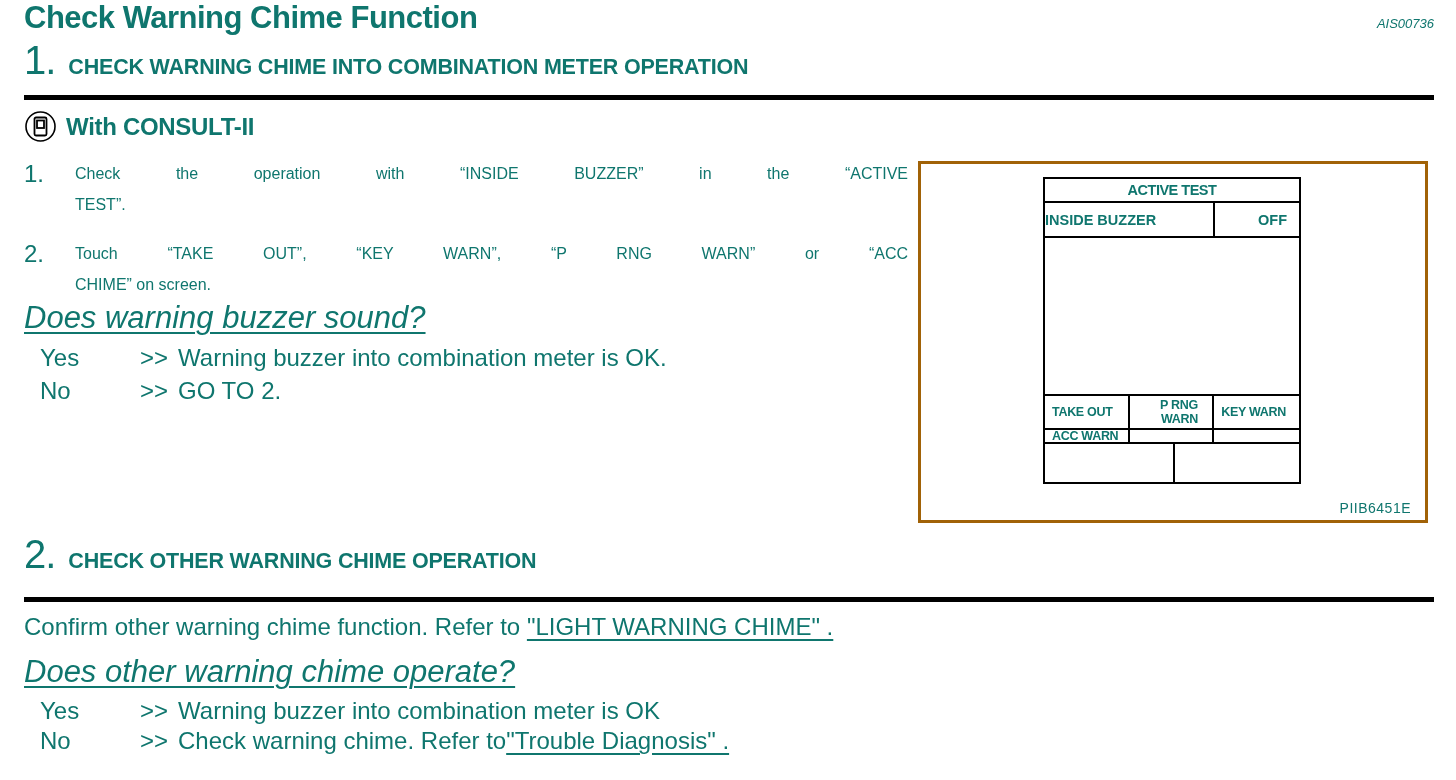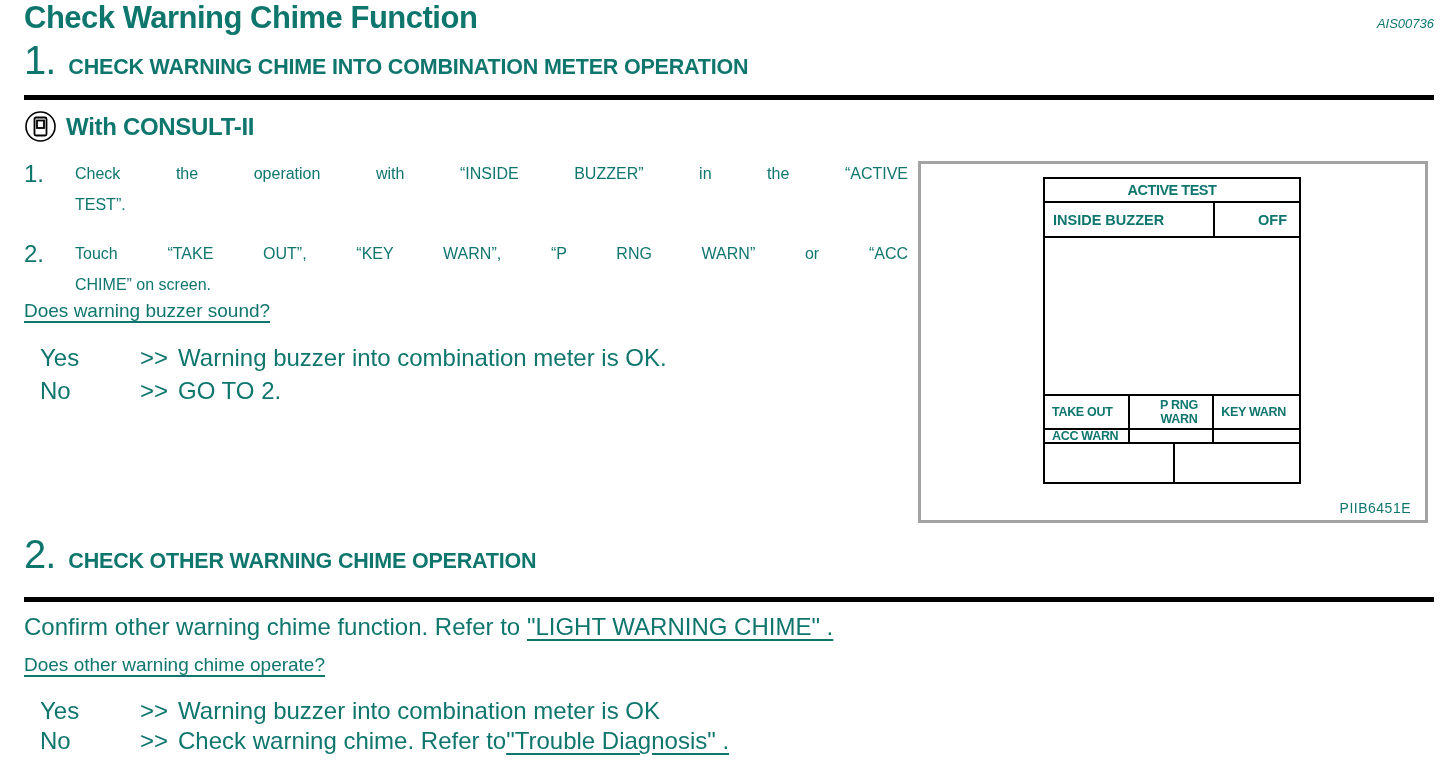--- a/index.html
+++ b/index.html
@@ -21,56 +21,56 @@
 
   .consult-row{position:absolute;left:24px;top:110px;display:flex;align-items:center;}
   .consult-label{font-size:24px;font-weight:bold;margin-left:9px;letter-spacing:-0.3px;}
 
   .list{position:absolute;left:24px;top:158px;width:884px;}
   .list-item{display:flex;margin-bottom:18px;}
   .li-num{width:51px;flex:none;font-size:24px;line-height:31px;}
   .li-text{flex:1;font-size:16px;line-height:31px;}
   .jline{text-align:justify;text-align-last:justify;}
 
-  .question{position:absolute;font-size:19px;text-decoration:underline;
-            text-decoration-thickness:2px;text-underline-offset:4px;}
+  .question{position:absolute;font-size:31px;text-decoration:underline;
+            text-decoration-thickness:2px;text-underline-offset:4px;font-style:italic;}
   #q1{left:24px;top:300px;}
   #q2{left:24px;top:654px;}
 
   .results{position:absolute;}
   #res1{left:40px;top:341px;}
   #res2{left:40px;top:696px;}
   .res-row{display:flex;font-size:24px;line-height:33px;}
   #res2 .res-row{line-height:30px;}
   .res-label{width:100px;flex:none;}
   .res-arrow{margin-right:10px;white-space:nowrap;}
   .link{text-decoration:underline;text-decoration-thickness:2px;text-underline-offset:4px;}
 
   .confirm{position:absolute;left:24px;top:613px;font-size:24px;}
 
   
   .figure{position:absolute;left:918px;top:161px;width:510px;height:362px;
-          border:3px solid #a3a3a3;box-sizing:border-box;background:#fff;}
+          border:3px solid #a16207;box-sizing:border-box;background:#fff;}
   .fig-code{position:absolute;right:14px;bottom:4px;font-size:14px;letter-spacing:0.5px;}
   .screen{position:absolute;left:122px;top:13px;width:258px;}
   .s-box{box-sizing:border-box;border:2px solid #000;margin-top:-2px;background:#fff;}
   .s-box:first-child{margin-top:0;}
   .s-header{height:26px;font-size:14.5px;font-weight:bold;text-align:center;line-height:23px;letter-spacing:-0.5px;}
   .s-row{display:flex;height:37px;}
   .s-cell-label{width:67%;border-right:2px solid #000;box-sizing:border-box;
-                font-size:14.5px;font-weight:bold;line-height:34px;padding-left:8px;}
+                font-size:14.5px;font-weight:bold;line-height:34px;}
   .s-cell-val{flex:1;text-align:center;font-weight:bold;font-size:14.5px;line-height:34px;padding-left:31px;}
   .s-blank{height:160px;}
   .s-btnrow{display:flex;height:36px;}
   .s-btnrow.r2{height:16px;}
   .s-btn{box-sizing:border-box;width:33.333%;border-right:2px solid #000;
          font-size:12.5px;font-weight:bold;display:flex;align-items:center;padding-left:7px;
          letter-spacing:-0.3px;}
   .s-btn:last-child{border-right:none;}
-  .s-btn.center{justify-content:center;padding-left:16px;text-align:center;
+  .s-btn.center{justify-content:center;padding-left:16px;text-align:right;
                 white-space:pre-line;line-height:1.15;}
   .s-bottom{display:flex;height:42px;}
   .s-bcell{width:51%;border-right:2px solid #000;box-sizing:border-box;}
   .s-bcell2{flex:1;}
 </style>
 </head>
 <body>
 
 <div class="page">
 

